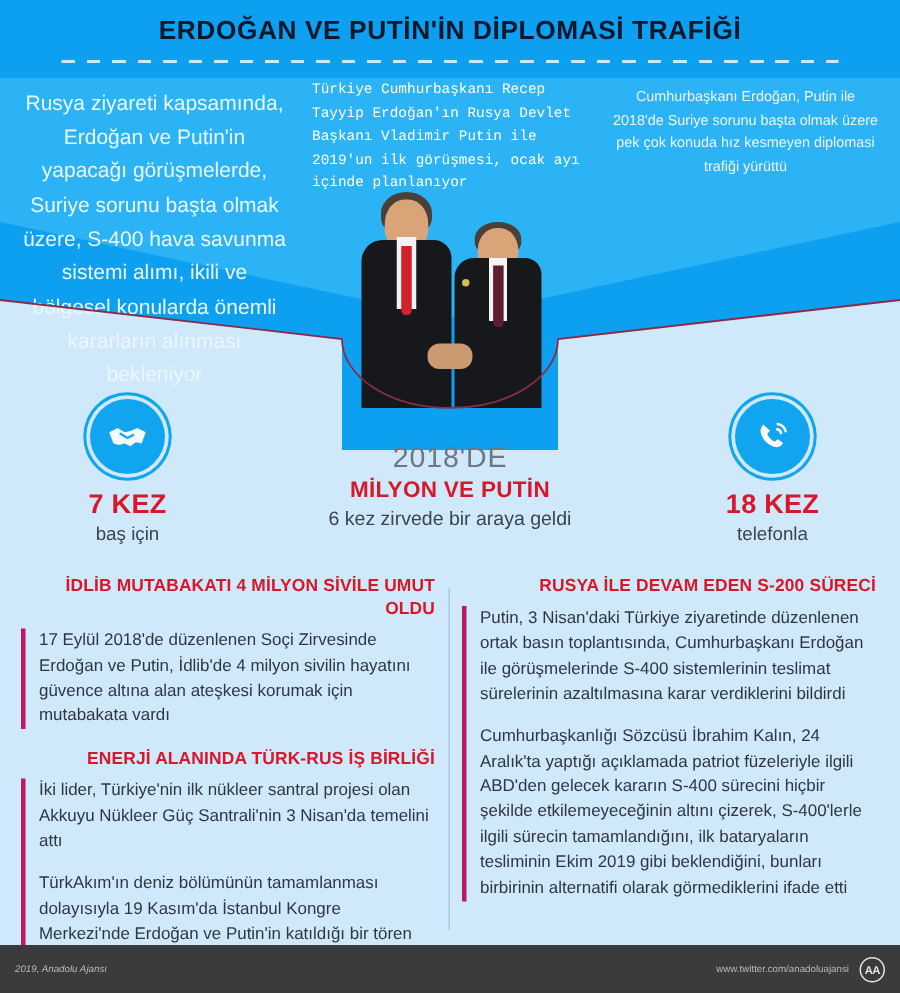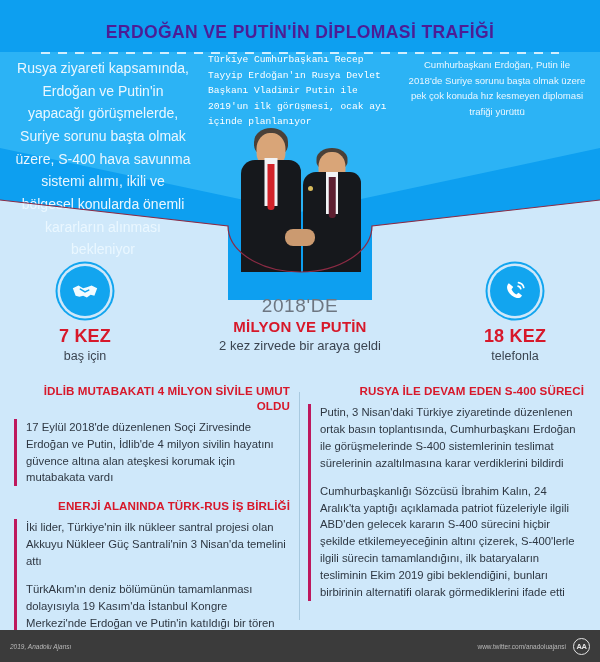--- a/index.html
+++ b/index.html
@@ -15,25 +15,25 @@
   
   .hero {
     position: relative;
     width: 600px; height: 300px;
     background: #0d9ff0;
     overflow: hidden;
   }
   .hero-title {
     position: relative; z-index: 6;
     text-align: center;
-    color: #4c1d95;
+    color: #0f172a;
     font-size: 17.5px;
     font-weight: bold;
     letter-spacing: .4px;
-    padding-top: 22px;
+    padding-top: 10px;
   }
   .dash-rule {
     position: relative; z-index: 6;
     margin: 9px auto 0;
     width: 518px; height: 2px;
     background-image: repeating-linear-gradient(to right,
       rgba(255,255,255,.78) 0px, rgba(255,255,255,.78) 9px,
       rgba(255,255,255,0) 9px, rgba(255,255,255,0) 17px);
   }
 
@@ -226,21 +226,21 @@
           <path d="M11 14 L16 17 L20 15" stroke="#12a5ef" stroke-width="1.6" fill="none" stroke-linecap="round"></path>
         </svg>
       </div>
       <div class="stat-num">7 KEZ</div>
       <div class="stat-sub">baş için</div>
     </div>
 
     <div class="stat-mid">
       <div class="mid-year">2018'DE</div>
       <div class="mid-name">MİLYON VE PUTİN</div>
-      <div class="mid-sub">2 kez zirvede bir araya geldi</div>
+      <div class="mid-sub">6 kez zirvede bir araya geldi</div>
     </div>
 
     <div class="stat">
       <div class="badge">
         <svg width="28" height="28" viewBox="0 0 32 32">
           <path d="M9 7 C7 9 6 12 8 16 C10 20 14 23 18 24 C21 24.6 23 23 24 21
                    L20 18 L17.5 20 C15 18.6 13 16.5 12 14 L14 11.5 Z" fill="#ffffff"></path>
           <path d="M20 6.5 A7.5 7.5 0 0 1 26 12" stroke="#ffffff" stroke-width="1.9" fill="none" stroke-linecap="round"></path>
           <path d="M19.5 10.5 A4 4 0 0 1 22.6 13.4" stroke="#ffffff" stroke-width="1.9" fill="none" stroke-linecap="round"></path>
         </svg>
@@ -265,21 +265,21 @@
         <div class="art-head">ENERJİ ALANINDA TÜRK-RUS İŞ BİRLİĞİ</div>
         <div class="art-body">
           <p>İki lider, Türkiye'nin ilk nükleer santral projesi olan Akkuyu Nükleer Güç Santrali'nin 3 Nisan'da temelini attı</p>
           <p>TürkAkım'ın deniz bölümünün tamamlanması dolayısıyla 19 Kasım'da İstanbul Kongre Merkezi'nde Erdoğan ve Putin'in katıldığı bir tören düzenlendi</p>
         </div>
       </div>
     </div>
 
     <div class="col">
       <div class="art">
-        <div class="art-head">RUSYA İLE DEVAM EDEN S-400 SÜRECİ</div>
+        <div class="art-head">RUSYA İLE DEVAM EDEN S-200 SÜRECİ</div>
         <div class="art-body">
           <p>Putin, 3 Nisan'daki Türkiye ziyaretinde düzenlenen ortak basın toplantısında, Cumhurbaşkanı Erdoğan ile görüşmelerinde S-400 sistemlerinin teslimat sürelerinin azaltılmasına karar verdiklerini bildirdi</p>
           <p>Cumhurbaşkanlığı Sözcüsü İbrahim Kalın, 24 Aralık'ta yaptığı açıklamada patriot füzeleriyle ilgili ABD'den gelecek kararın S-400 sürecini hiçbir şekilde etkilemeyeceğinin altını çizerek, S-400'lerle ilgili sürecin tamamlandığını, ilk bataryaların tesliminin Ekim 2019 gibi beklendiğini, bunları birbirinin alternatifi olarak görmediklerini ifade etti</p>
         </div>
       </div>
     </div>
   </div>
 
   <div class="footer">
     <div class="f-left">2019, Anadolu Ajansı</div>

